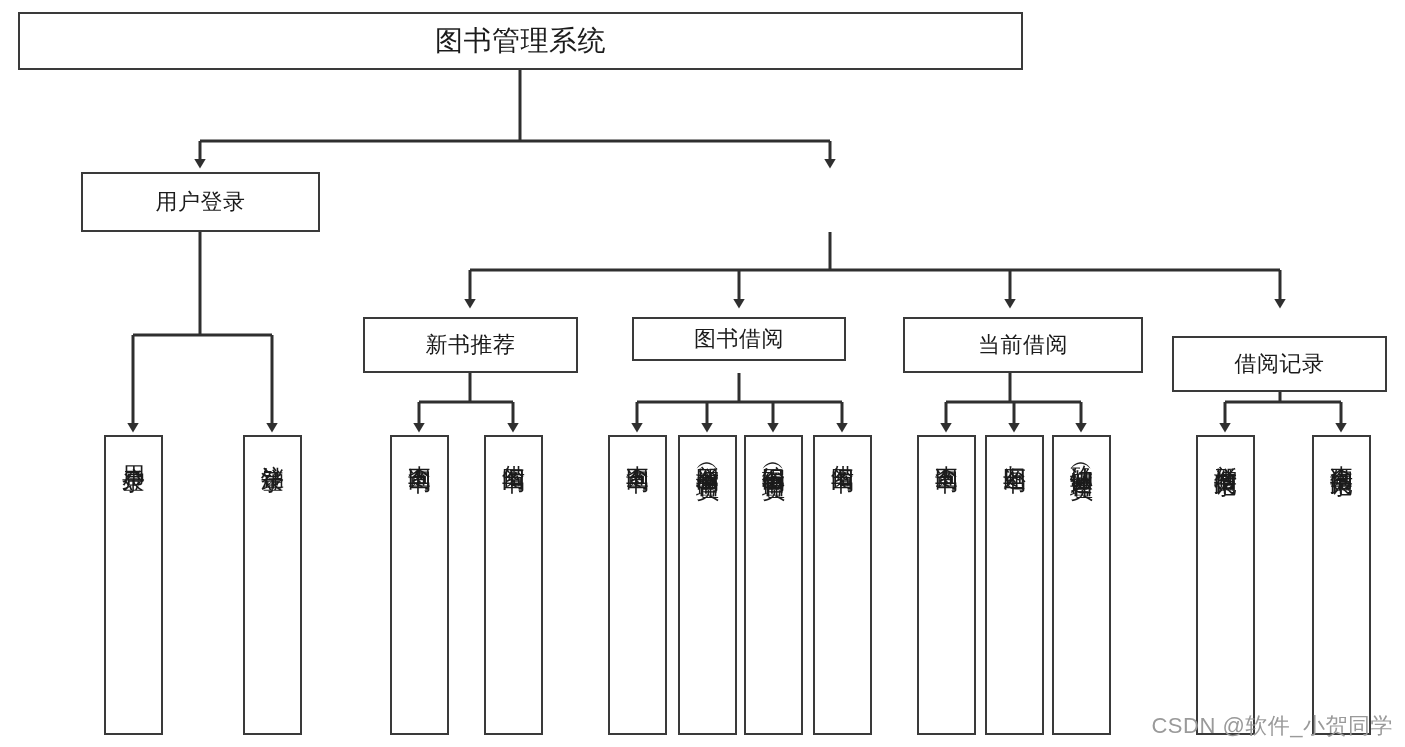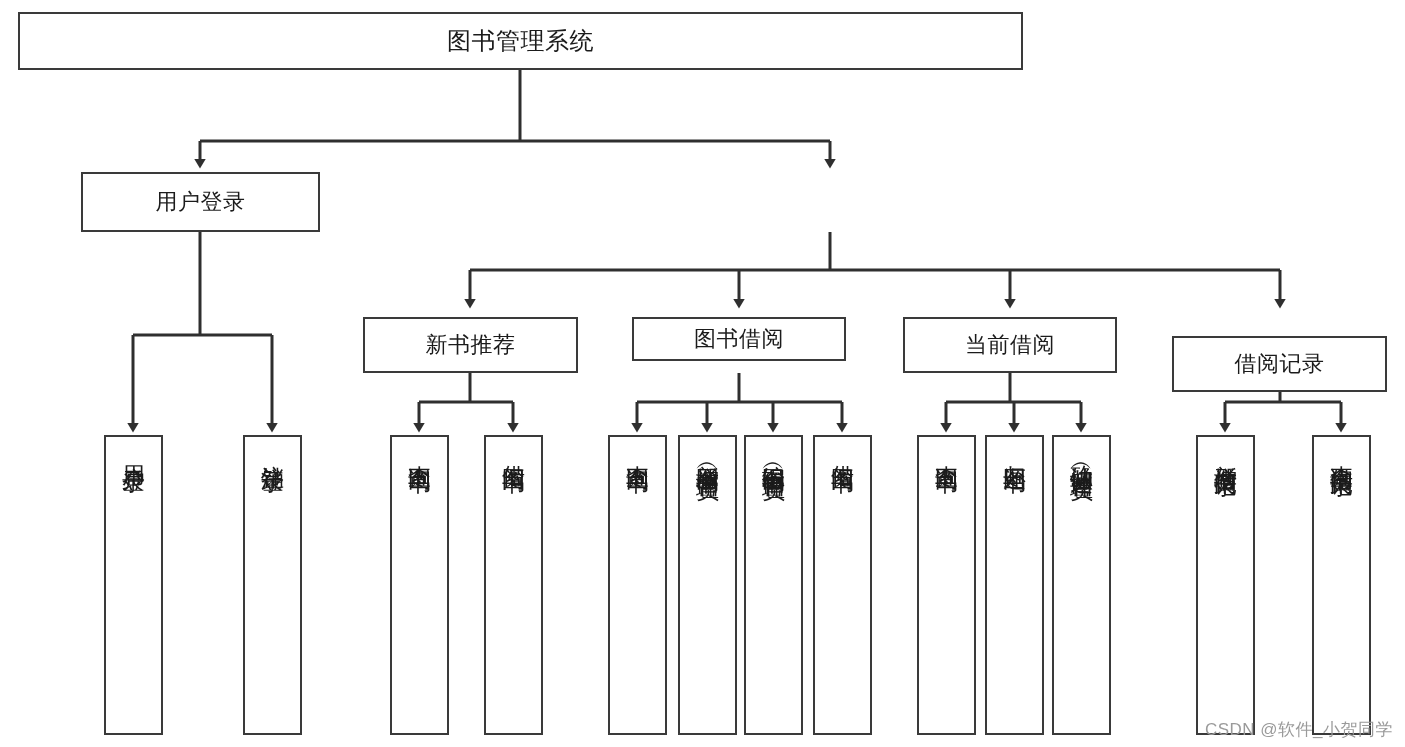--- a/index.html
+++ b/index.html
@@ -38,39 +38,39 @@
     justify-content: center;
     z-index: 2;
   }
   .node .label {
     font-size: 22px;
     line-height: 1.15;
     letter-spacing: 0.5px;
     color: #1b1b1b;
     white-space: nowrap;
   }
-  .node.root .label { font-size: 24px; }
+  .node.root .label { font-size: 28px; }
   .node.leaf {
     align-items: flex-start;
     justify-content: center;
     padding-top: 10px;
   }
   .node.leaf .label {
     writing-mode: vertical-rl;
     text-orientation: upright;
     font-size: 23px;
     line-height: 1.18;
     letter-spacing: 2px;
     white-space: nowrap;
   }
   #watermark {
     position: absolute;
     right: 12px;
     bottom: 6px;
-    font-size: 17px;
+    font-size: 22px;
     color: #9a9a9a;
     letter-spacing: 0.5px;
     z-index: 3;
     white-space: nowrap;
   }
 </style>
 </head>
 <body>
 
 <div id="canvas">
@@ -132,21 +132,21 @@
   <div class="node" style="left:81px; top:172px; width:239px; height:60px;">
     <span class="label">用户登录</span>
   </div>
 
   <div class="node" style="left:363px; top:317px; width:215px; height:56px;">
     <span class="label">新书推荐</span>
   </div>
   <div class="node" style="left:632px; top:317px; width:214px; height:44px;">
     <span class="label">图书借阅</span>
   </div>
-  <div class="node" style="left:903px; top:317px; width:214px; height:56px;">
+  <div class="node" style="left:903px; top:317px; width:240px; height:56px;">
     <span class="label">当前借阅</span>
   </div>
   <div class="node" style="left:1172px; top:336px; width:215px; height:56px;">
     <span class="label">借阅记录</span>
   </div>
 
   <div class="node leaf" style="left:104px; top:435px; width:59px; height:300px;">
     <span class="label">用户登录</span>
   </div>
   <div class="node leaf" style="left:243px; top:435px; width:59px; height:300px;">

